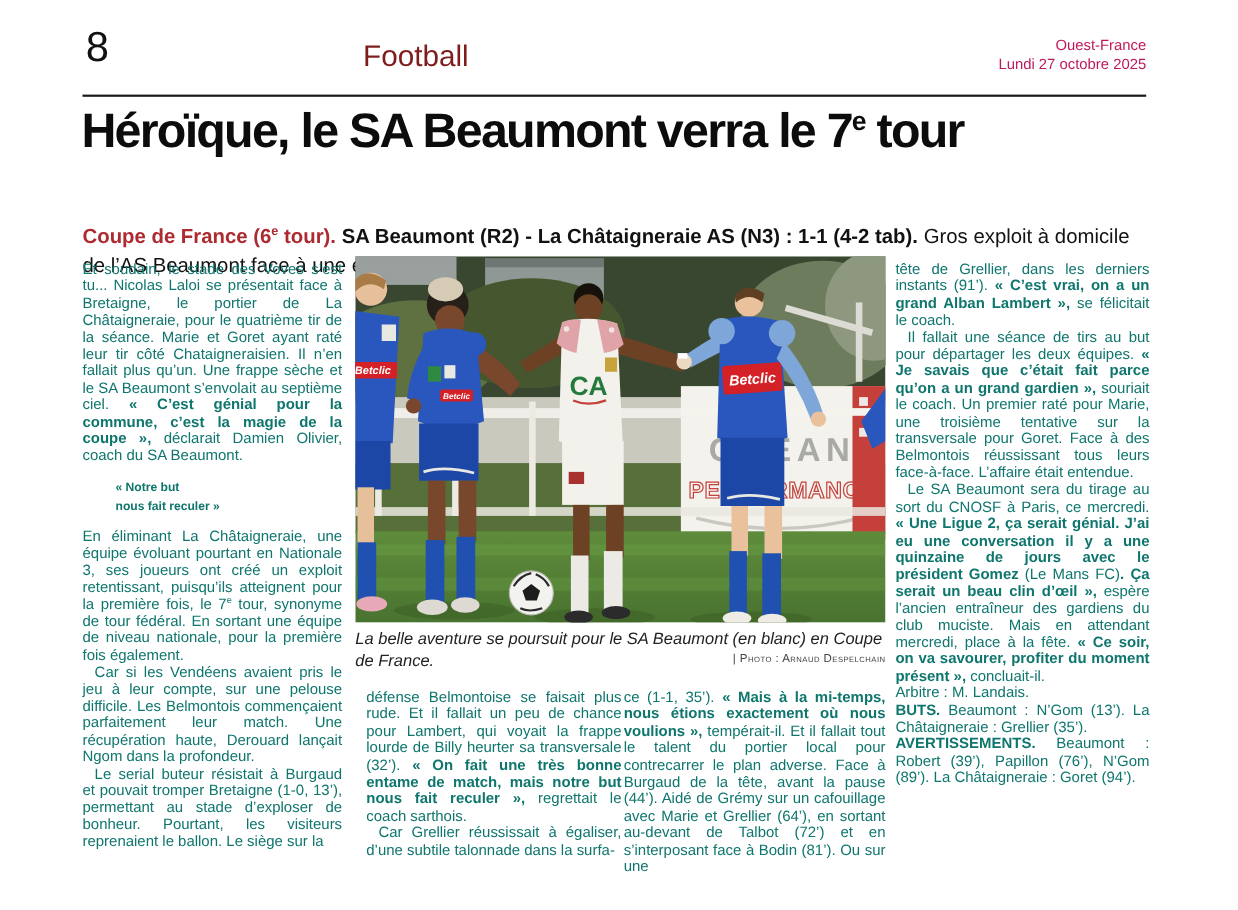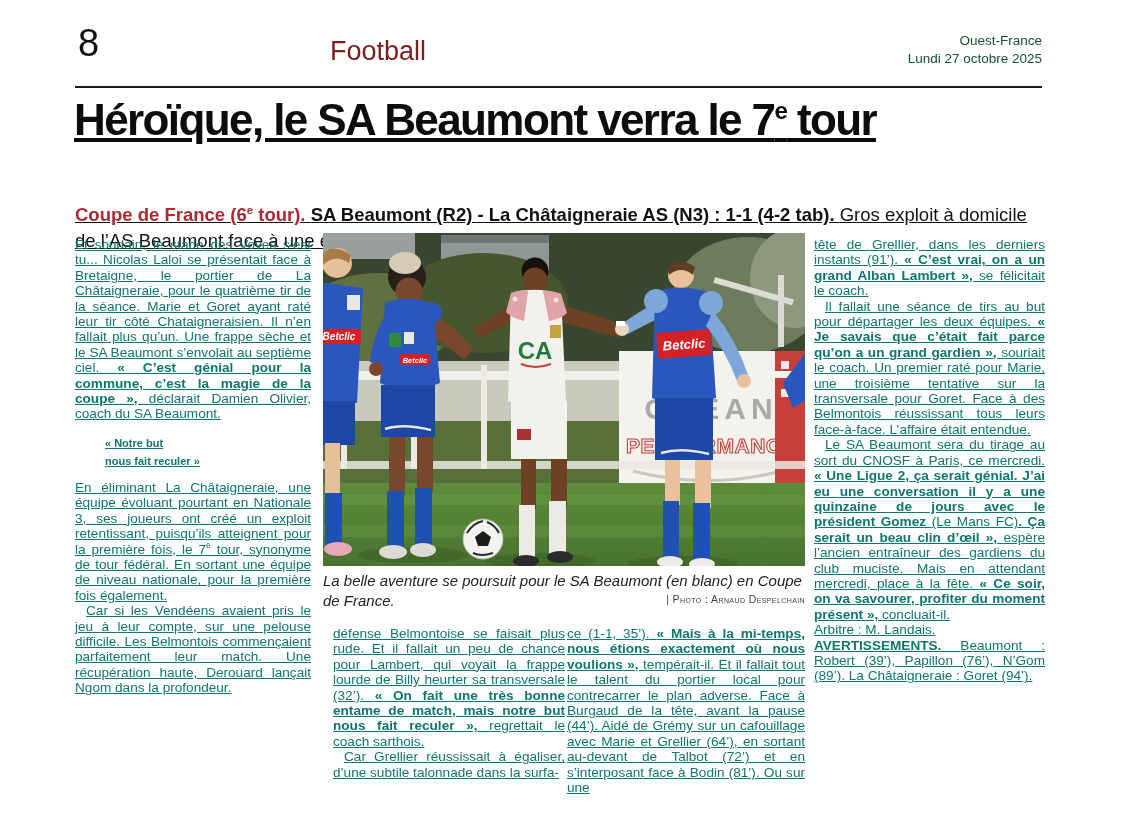--- a/index.html
+++ b/index.html
@@ -1,34 +1,34 @@
 <!DOCTYPE html>
 <html><head>
 <meta charset="utf-8">
 <style>
   html,body{margin:0;padding:0;background:#ffffff;}
   .page{position:relative;width:1125px;height:827px;background:#ffffff;overflow:hidden;
         font-family:"Liberation Sans",sans-serif;color:#1a1a1a;}
   .pageno{position:absolute;left:78px;top:22px;font-size:38px;font-weight:400;color:#111;}
   .section{position:absolute;left:330px;top:36px;font-size:27px;font-weight:500;color:#7f1d1d;}
-  .masthead{position:absolute;right:83px;top:32px;text-align:right;font-size:13.5px;line-height:18px;color:#14532d;}
+  .masthead{position:absolute;right:83px;top:32px;text-align:right;font-size:13.5px;line-height:18px;color:#be185d;}
   .toprule{position:absolute;left:75px;top:86px;width:967px;height:2px;background:#1a1a1a;}
   .headline{position:absolute;left:74px;top:94px;width:950px;font-size:44px;line-height:52px;
             font-weight:700;letter-spacing:-1.6px;color:#0c0c0c;white-space:nowrap;}
   .headline sup{font-size:55%;}
   .lead{position:absolute;left:75px;top:169px;width:967px;font-size:18.5px;line-height:25.5px;color:#121212;margin-top:33px;}
   .b{font-weight:700;}
   .red{color:#ad2a30;}
   sup{font-size:62%;line-height:0;vertical-align:super;}
   .col{position:absolute;font-size:13.6px;line-height:15.4px;text-align:justify;color:#0f766e;}
   .col1{left:75px;top:237px;width:236px;}
   .col2{left:333px;top:626px;width:232px;}
   .col3{left:567px;top:626px;width:238px;}
   .col4{left:814px;top:237px;width:231px;}
-  .para{margin:0;text-decoration:underline;}
+  .para{margin:0;}
   .para.indent{text-indent:11px;}
   .para.crosshead{font-weight:700;font-size:11px;line-height:18.5px;margin:12px 0 9px 30px;text-align:left;}
   .para.matchhead{margin-top:16px;}
   .photo{position:absolute;left:323px;top:233px;width:482px;height:333px;}
   .photo svg{display:block;}
   .caption{position:absolute;left:323px;top:571px;width:482px;font-size:15px;line-height:20px;
            font-style:italic;color:#222;}
   .credit{position:absolute;right:0;bottom:2px;font-style:normal;font-variant:small-caps;
           font-size:10.5px;letter-spacing:.4px;color:#3f3f3f;margin-left:40px;}
 </style>
@@ -50,33 +50,35 @@
     </div>
   <div class="lead">
       <div class="para"><span class="b red">Coupe de France (6</span><sup class="b red">e</sup><span class="b red"> tour). </span><span class="b">SA Beaumont (R2) - La Châtaigneraie AS (N3) : 1-1 (4-2 tab). </span><span>Gros exploit à domicile de l’AS Beaumont face à une équipe supérieure sur le papier. Ils serront au 7</span><sup>e</sup><span> tour.</span></div>
     </div>
 
   <div class="col col1">
       <div class="para"><span>Et soudain, le stade des Voves s’est tu... Nicolas Laloi se présentait face à Bretaigne, le portier de La Châtaigneraie, pour le quatrième tir de la séance. Marie et Goret ayant raté leur tir côté Chataigneraisien. Il n’en fallait plus qu’un. Une frappe sèche et le SA Beaumont s’envolait au septième ciel. </span><span class="b">« C’est génial pour la commune, c’est la magie de la coupe », </span><span>déclarait Damien Olivier, coach du SA Beaumont.</span></div>
       <div class="para crosshead"><span>« Notre but</span><br><span>nous fait reculer »</span></div>
       <div class="para"><span>En éliminant La Châtaigneraie, une équipe évoluant pourtant en Nationale 3, ses joueurs ont créé un exploit retentissant, puisqu’ils atteignent pour la première fois, le 7</span><sup>e</sup><span> tour, synonyme de tour fédéral. En sortant une équipe de niveau nationale, pour la première fois également.</span></div>
       <div class="para indent"><span>Car si les Vendéens avaient pris le jeu à leur compte, sur une pelouse difficile. Les Belmontois commençaient parfaitement leur match. Une récupération haute, Derouard lançait Ngom dans la profondeur.</span></div>
+      <div class="para indent"><span>Le serial buteur résistait à Burgaud et pouvait tromper Bretaigne (1-0, 13’), permettant au stade d’exploser de bonheur. Pourtant, les visiteurs reprenaient le ballon. Le siège sur la</span></div>
     </div>
   <div class="col col2">
       <div class="para"><span>défense Belmontoise se faisait plus rude. Et il fallait un peu de chance pour Lambert, qui voyait la frappe lourde de Billy heurter sa transversale (32’). </span><span class="b">« On fait une très bonne entame de match, mais notre but nous fait reculer », </span><span>regrettait le coach sarthois.</span></div>
       <div class="para indent"><span>Car Grellier réussissait à égaliser, d’une subtile talonnade dans la surfa-</span></div>
     </div>
   <div class="col col3">
       <div class="para"><span>ce (1-1, 35’). </span><span class="b">« Mais à la mi-temps, nous étions exactement où nous voulions », </span><span>tempérait-il. Et il fallait tout le talent du portier local pour contrecarrer le plan adverse. Face à Burgaud de la tête, avant la pause (44’). Aidé de Grémy sur un cafouillage avec Marie et Grellier (64’), en sortant au-devant de Talbot (72’) et en s’interposant face à Bodin (81’). Ou sur une</span></div>
     </div>
   <div class="col col4">
       <div class="para"><span>tête de Grellier, dans les derniers instants (91’). </span><span class="b">« C’est vrai, on a un grand Alban Lambert », </span><span>se félicitait le coach.</span></div>
       <div class="para indent"><span>Il fallait une séance de tirs au but pour départager les deux équipes. </span><span class="b">« Je savais que c’était fait parce qu’on a un grand gardien », </span><span>souriait le coach. Un premier raté pour Marie, une troisième tentative sur la transversale pour Goret. Face à des Belmontois réussissant tous leurs face-à-face. L’affaire était entendue.</span></div>
       <div class="para indent"><span>Le SA Beaumont sera du tirage au sort du CNOSF à Paris, ce mercredi. </span><span class="b">« Une Ligue 2, ça serait génial. J’ai eu une conversation il y a une quinzaine de jours avec le président Gomez </span><span>(Le Mans FC)</span><span class="b">. Ça serait un beau clin d’œil », </span><span>espère l’ancien entraîneur des gardiens du club muciste. Mais en attendant mercredi, place à la fête. </span><span class="b">« Ce soir, on va savourer, profiter du moment présent », </span><span>concluait-il.</span></div>
       <div class="para"><span>Arbitre : M. Landais.</span></div>
+      <div class="para"><span class="b">BUTS. </span><span>Beaumont : N’Gom (13’). La Châtaigneraie : Grellier (35’).</span></div>
       <div class="para"><span class="b">AVERTISSEMENTS. </span><span>Beaumont : Robert (39’), Papillon (76’), N’Gom (89’). La Châtaigneraie : Goret (94’).</span></div>
     </div>
 
   <div class="photo">
     <svg width="482" height="333" viewBox="0 0 482 333">
       <defs>
         <linearGradient id="pitch" x1="0" y1="0" x2="0" y2="1">
           <stop offset="0" stop-color="#5e8c3b"></stop>
             <stop offset="1" stop-color="#497330"></stop>
         </linearGradient>

